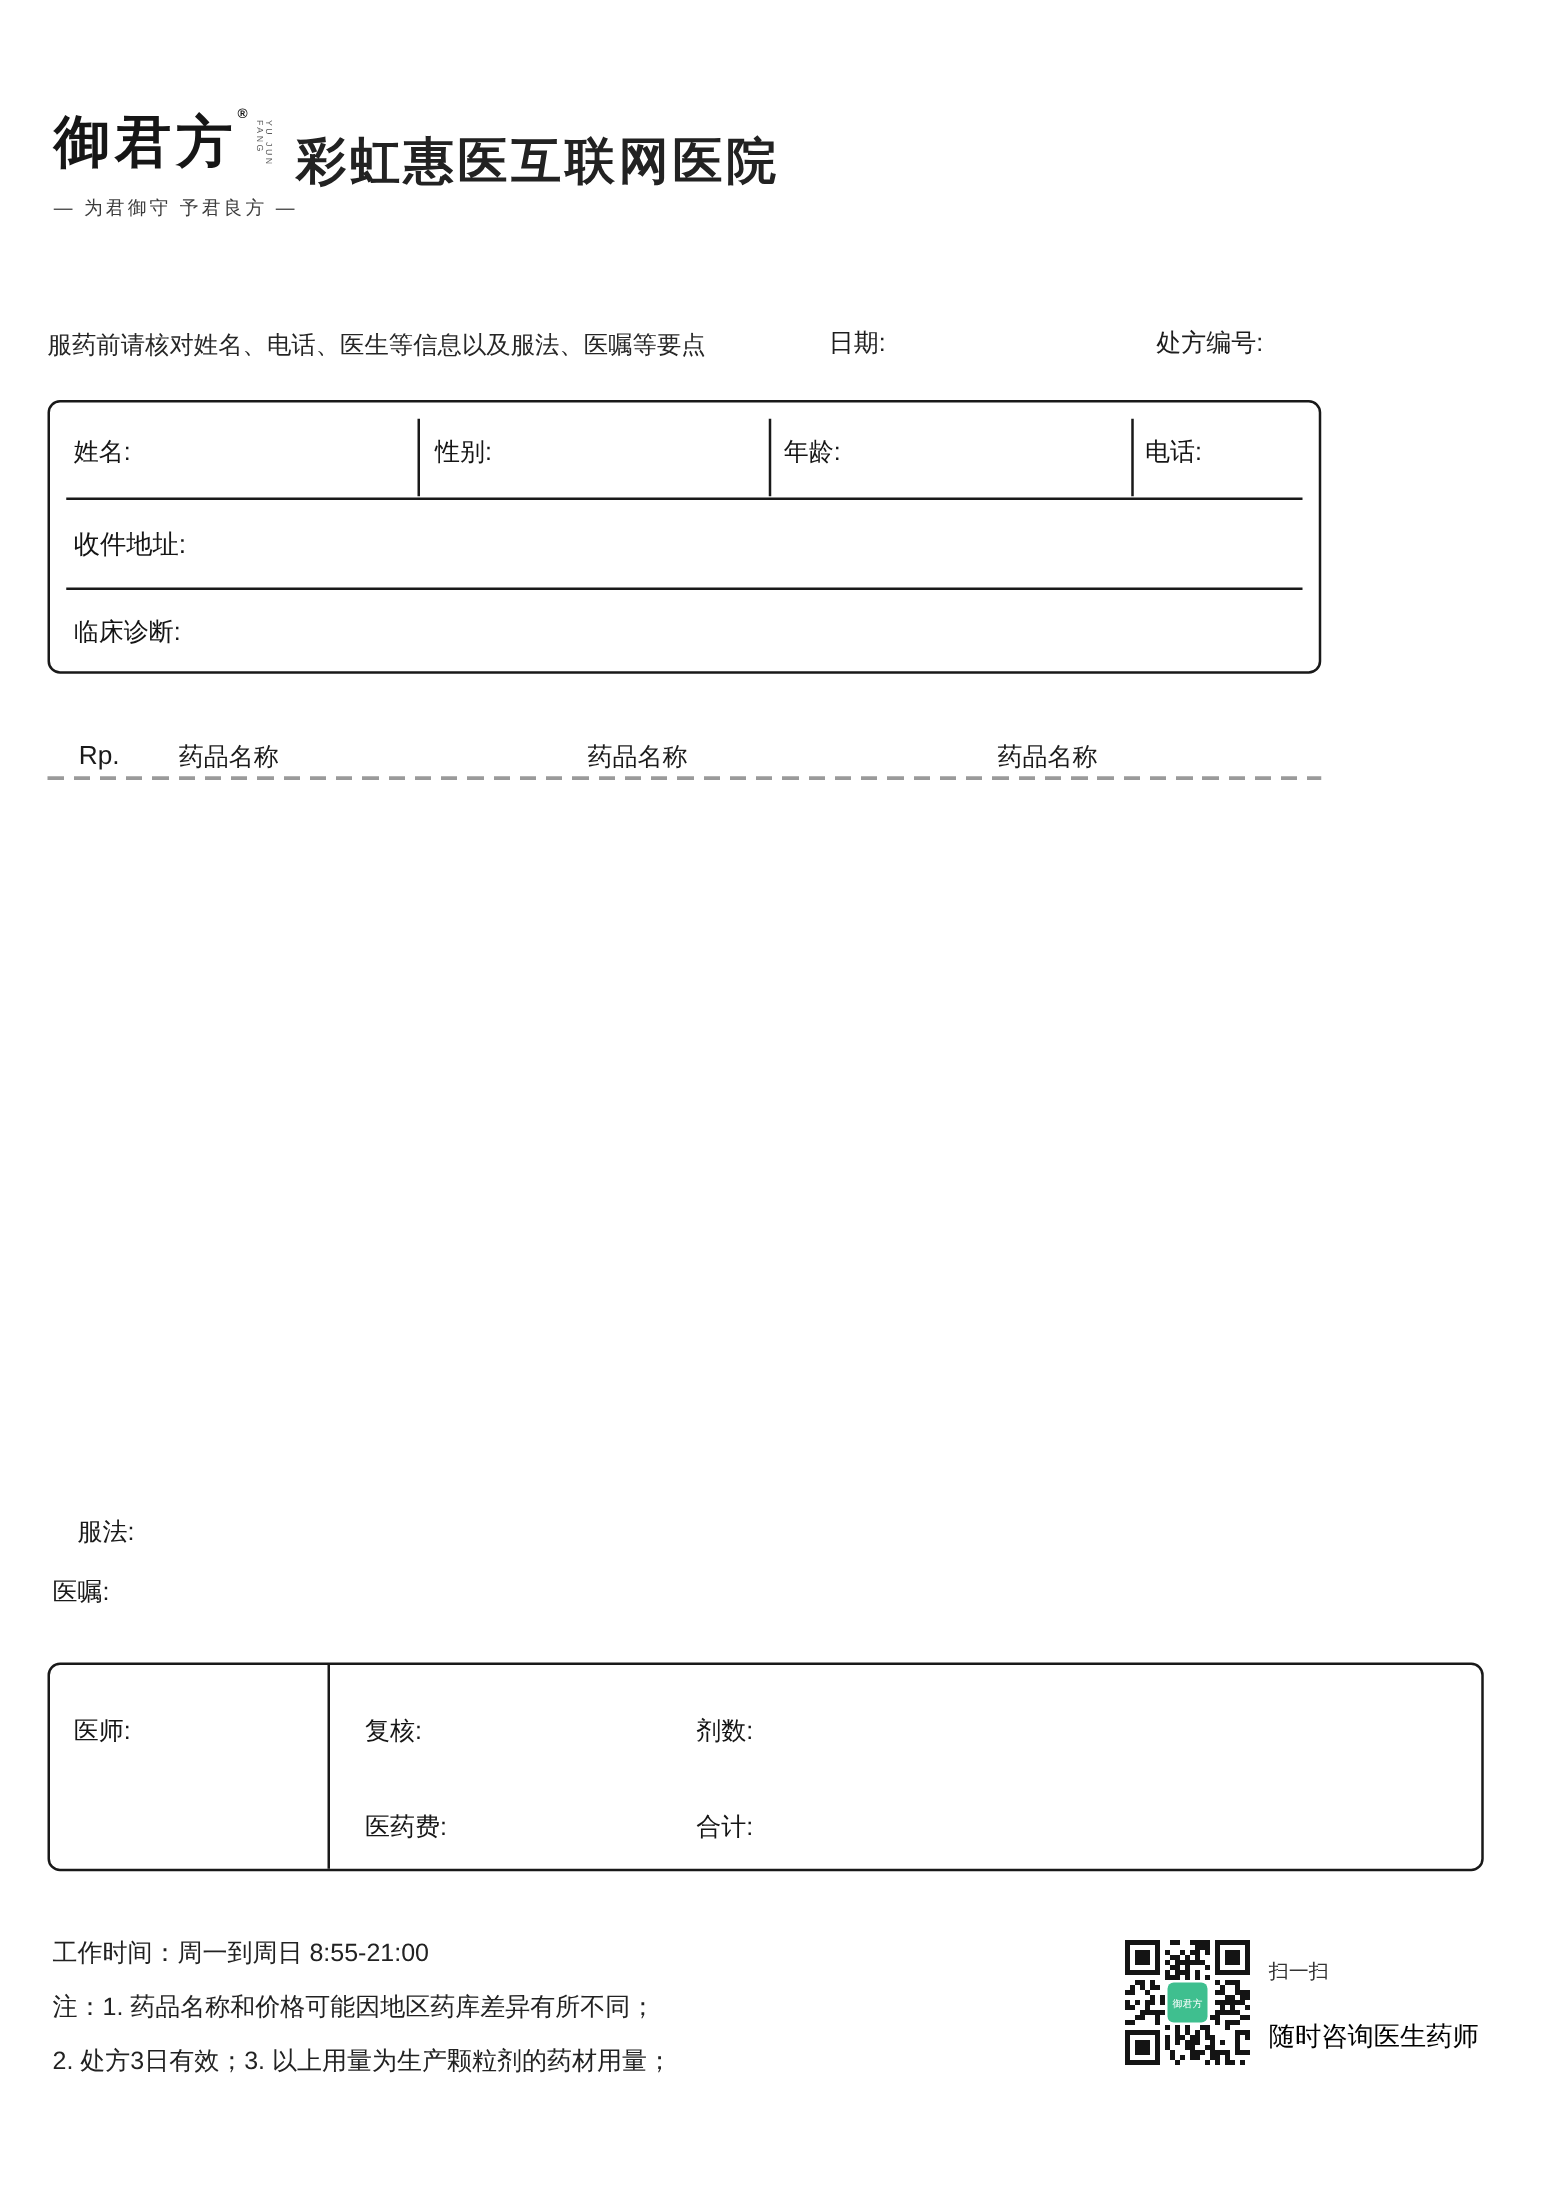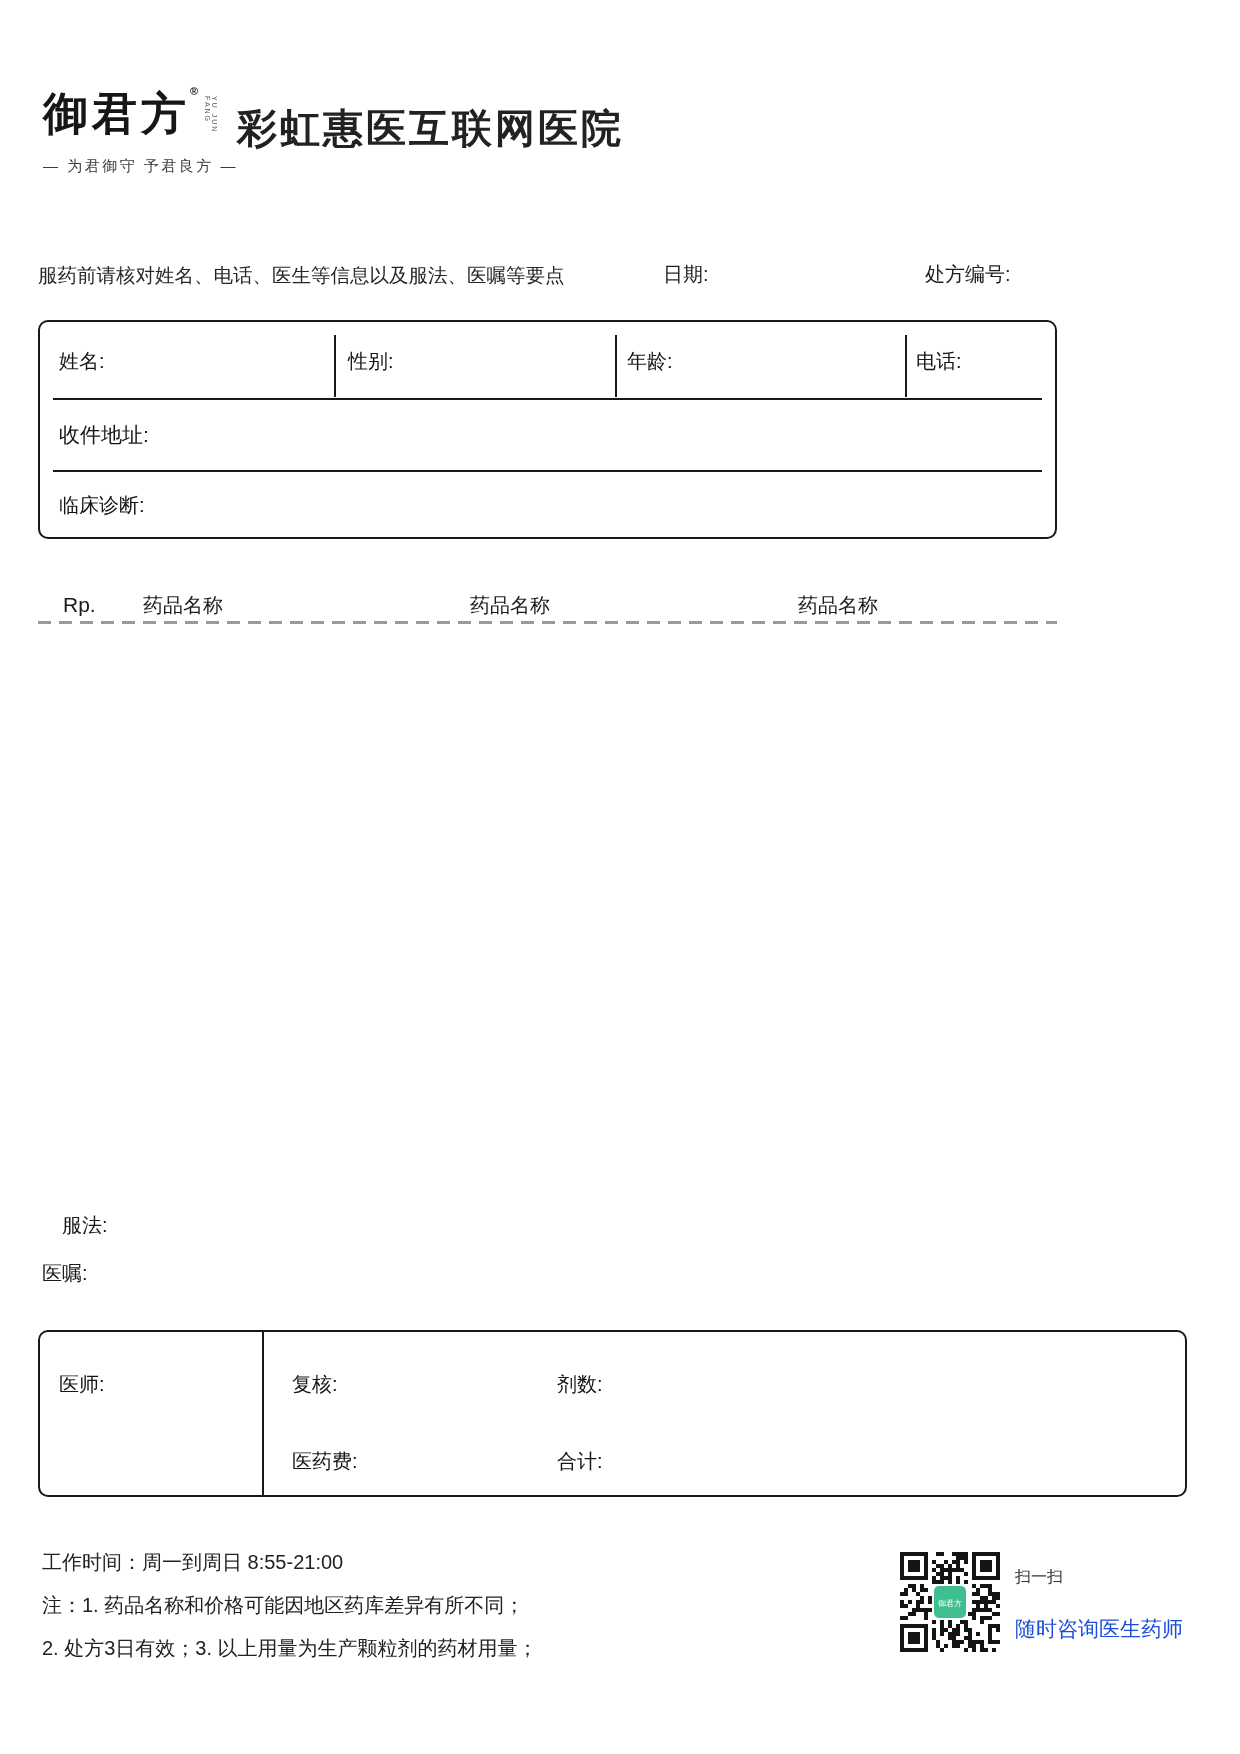--- a/index.html
+++ b/index.html
@@ -80,21 +80,21 @@
   .sign-fee{left:252px;top:116px;}
   .sign-total{left:517px;top:116px;}
 
   
   .hours{left:42px;top:1549px;font-size:20px;color:#222;}
   .note1{left:42px;top:1592px;font-size:20px;color:#222;}
   .note2{left:42px;top:1635px;font-size:20px;color:#222;}
 
   .qr-wrap{left:900px;top:1552px;width:100px;height:100px;}
   .qr-cap1{left:1015px;top:1567px;font-size:16px;color:#333;}
-  .qr-cap2{left:1015px;top:1615px;font-size:21px;color:#1d4ed8;}
+  .qr-cap2{left:1015px;top:1615px;font-size:21px;color:#000000;}
 </style>
 </head>
 <body>
 
 <div>
 
   <div class="abs logo-block">
     <div class="logo-main">
       <span>御君方</span><span class="logo-reg">®</span>
       <span class="logo-vert">YU JUN FANG</span>

